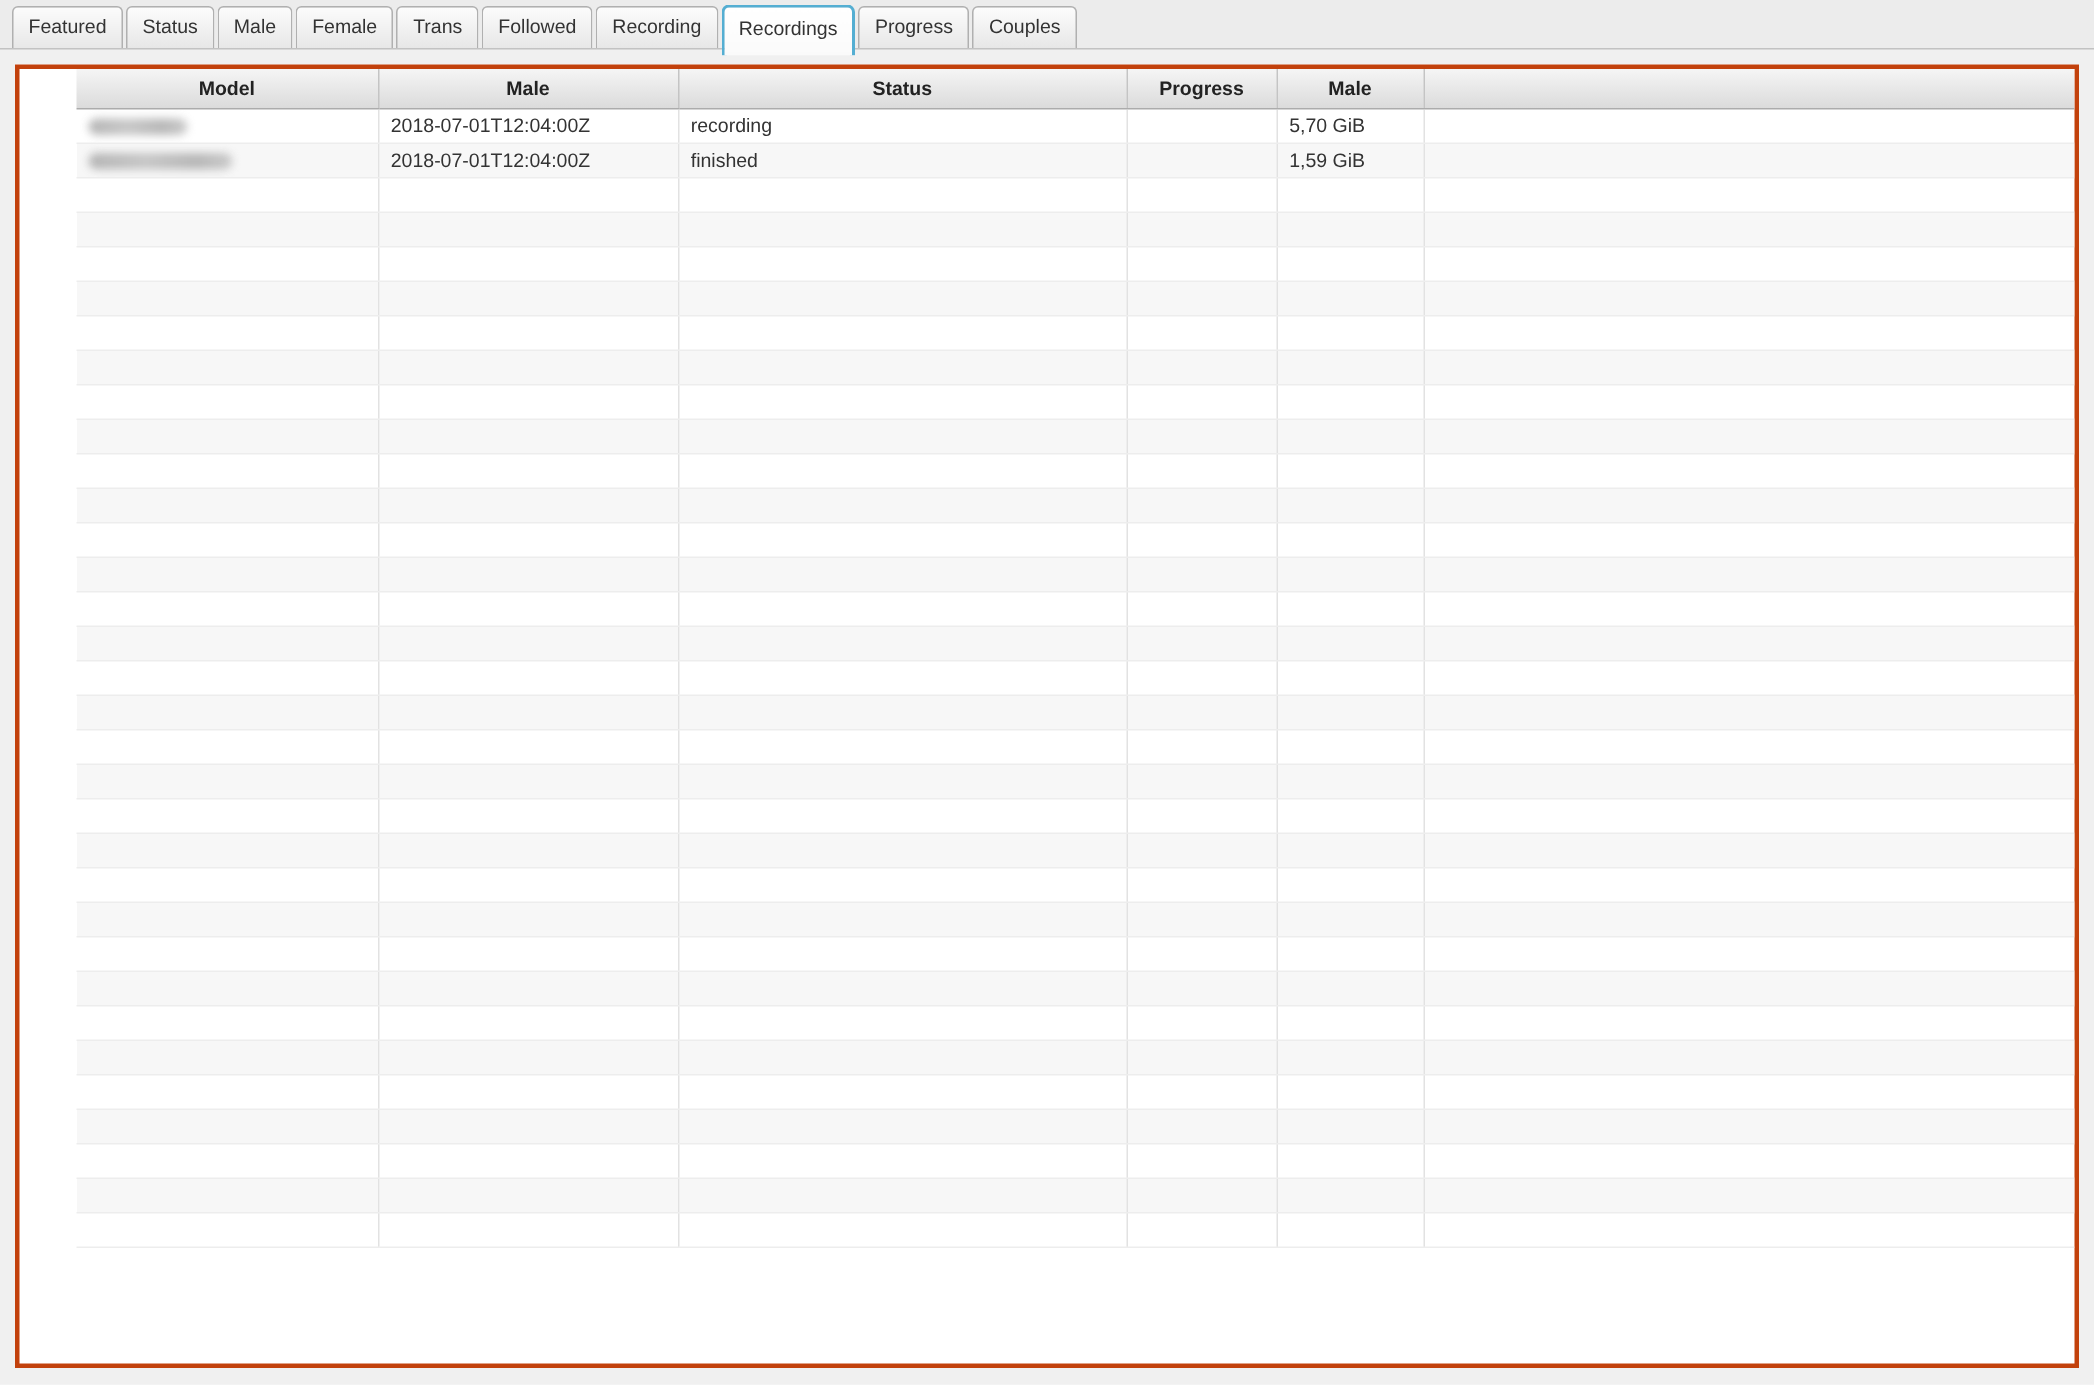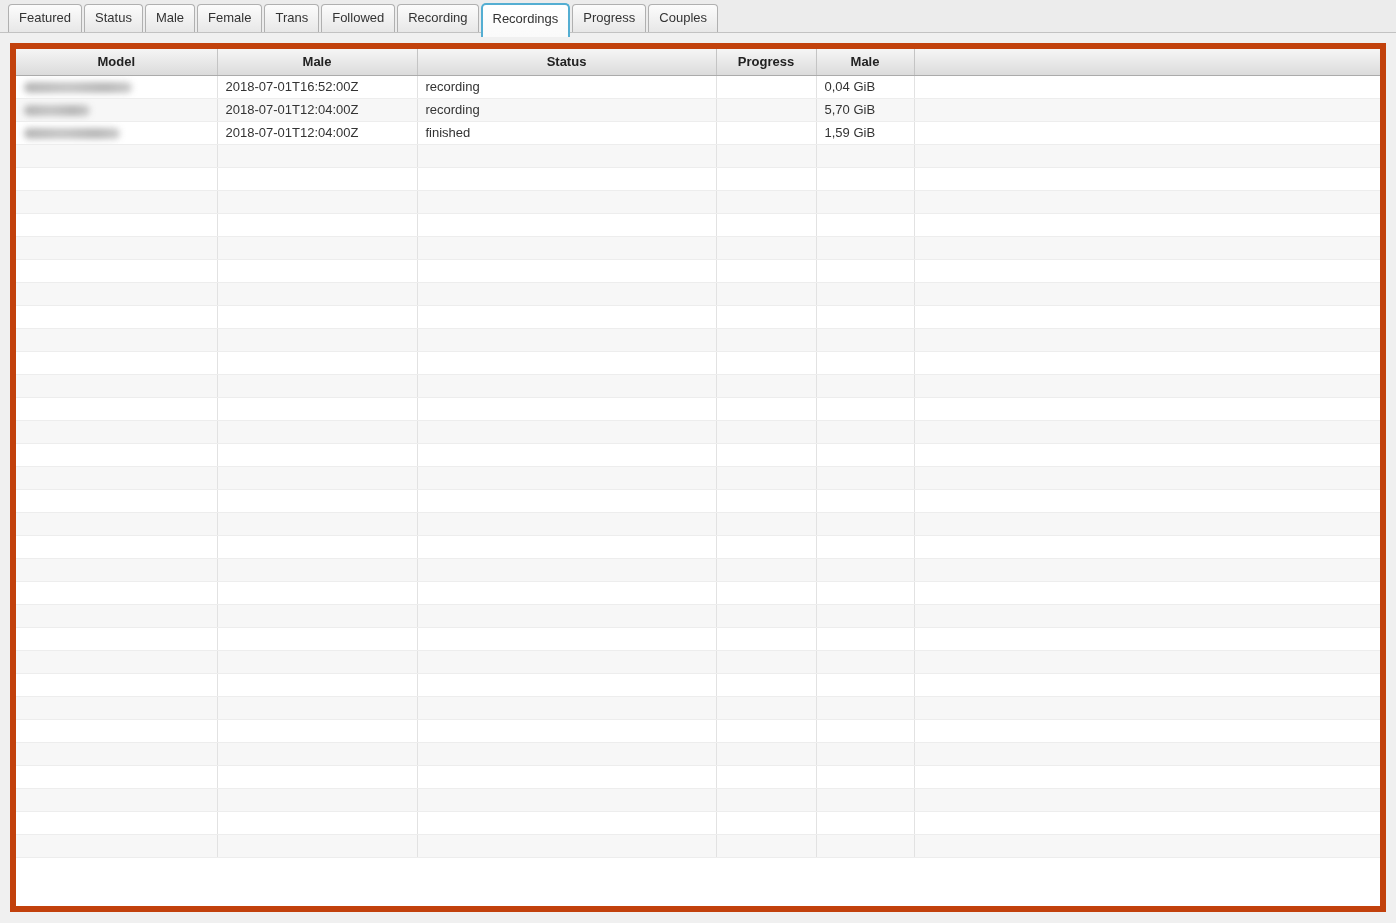--- a/index.html
+++ b/index.html
@@ -43,22 +43,23 @@
     margin-bottom: -5px;
     z-index: 2;
   }
 
   
   .table-wrap {
     margin: 10px 10px 0 10px;
     width: 1376px;
     height: 869px;
     background: #ffffff;
-    border: 6px solid #c2410c;
+    border: 3px solid #c2410c;
     overflow: hidden;
+    padding-left: 38px;
   }
   table.recordings {
     width: 100%;
     border-collapse: collapse;
     table-layout: fixed;
   }
   table.recordings col.c-model    { width: 201px; }
   table.recordings col.c-date     { width: 200px; }
   table.recordings col.c-status   { width: 299px; }
   table.recordings col.c-progress { width: 100px; }
@@ -135,30 +136,20 @@
         <th>Male</th>
         <th>Status</th>
         <th>Progress</th>
         <th>Male</th>
         <th></th>
       </tr>
     </thead>
     <tbody id="table-body">
         <tr>
           <td>
-            <span class="blur-blob" style="width: 108px;"></span>
-          </td>
-          <td>2018-07-01T16:52:00Z</td>
-          <td>recording</td>
-          <td></td>
-          <td>0,04 GiB</td>
-          <td></td>
-        </tr>
-        <tr>
-          <td>
             <span class="blur-blob" style="width: 66px;"></span>
           </td>
           <td>2018-07-01T12:04:00Z</td>
           <td>recording</td>
           <td></td>
           <td>5,70 GiB</td>
           <td></td>
         </tr>
         <tr>
           <td>

